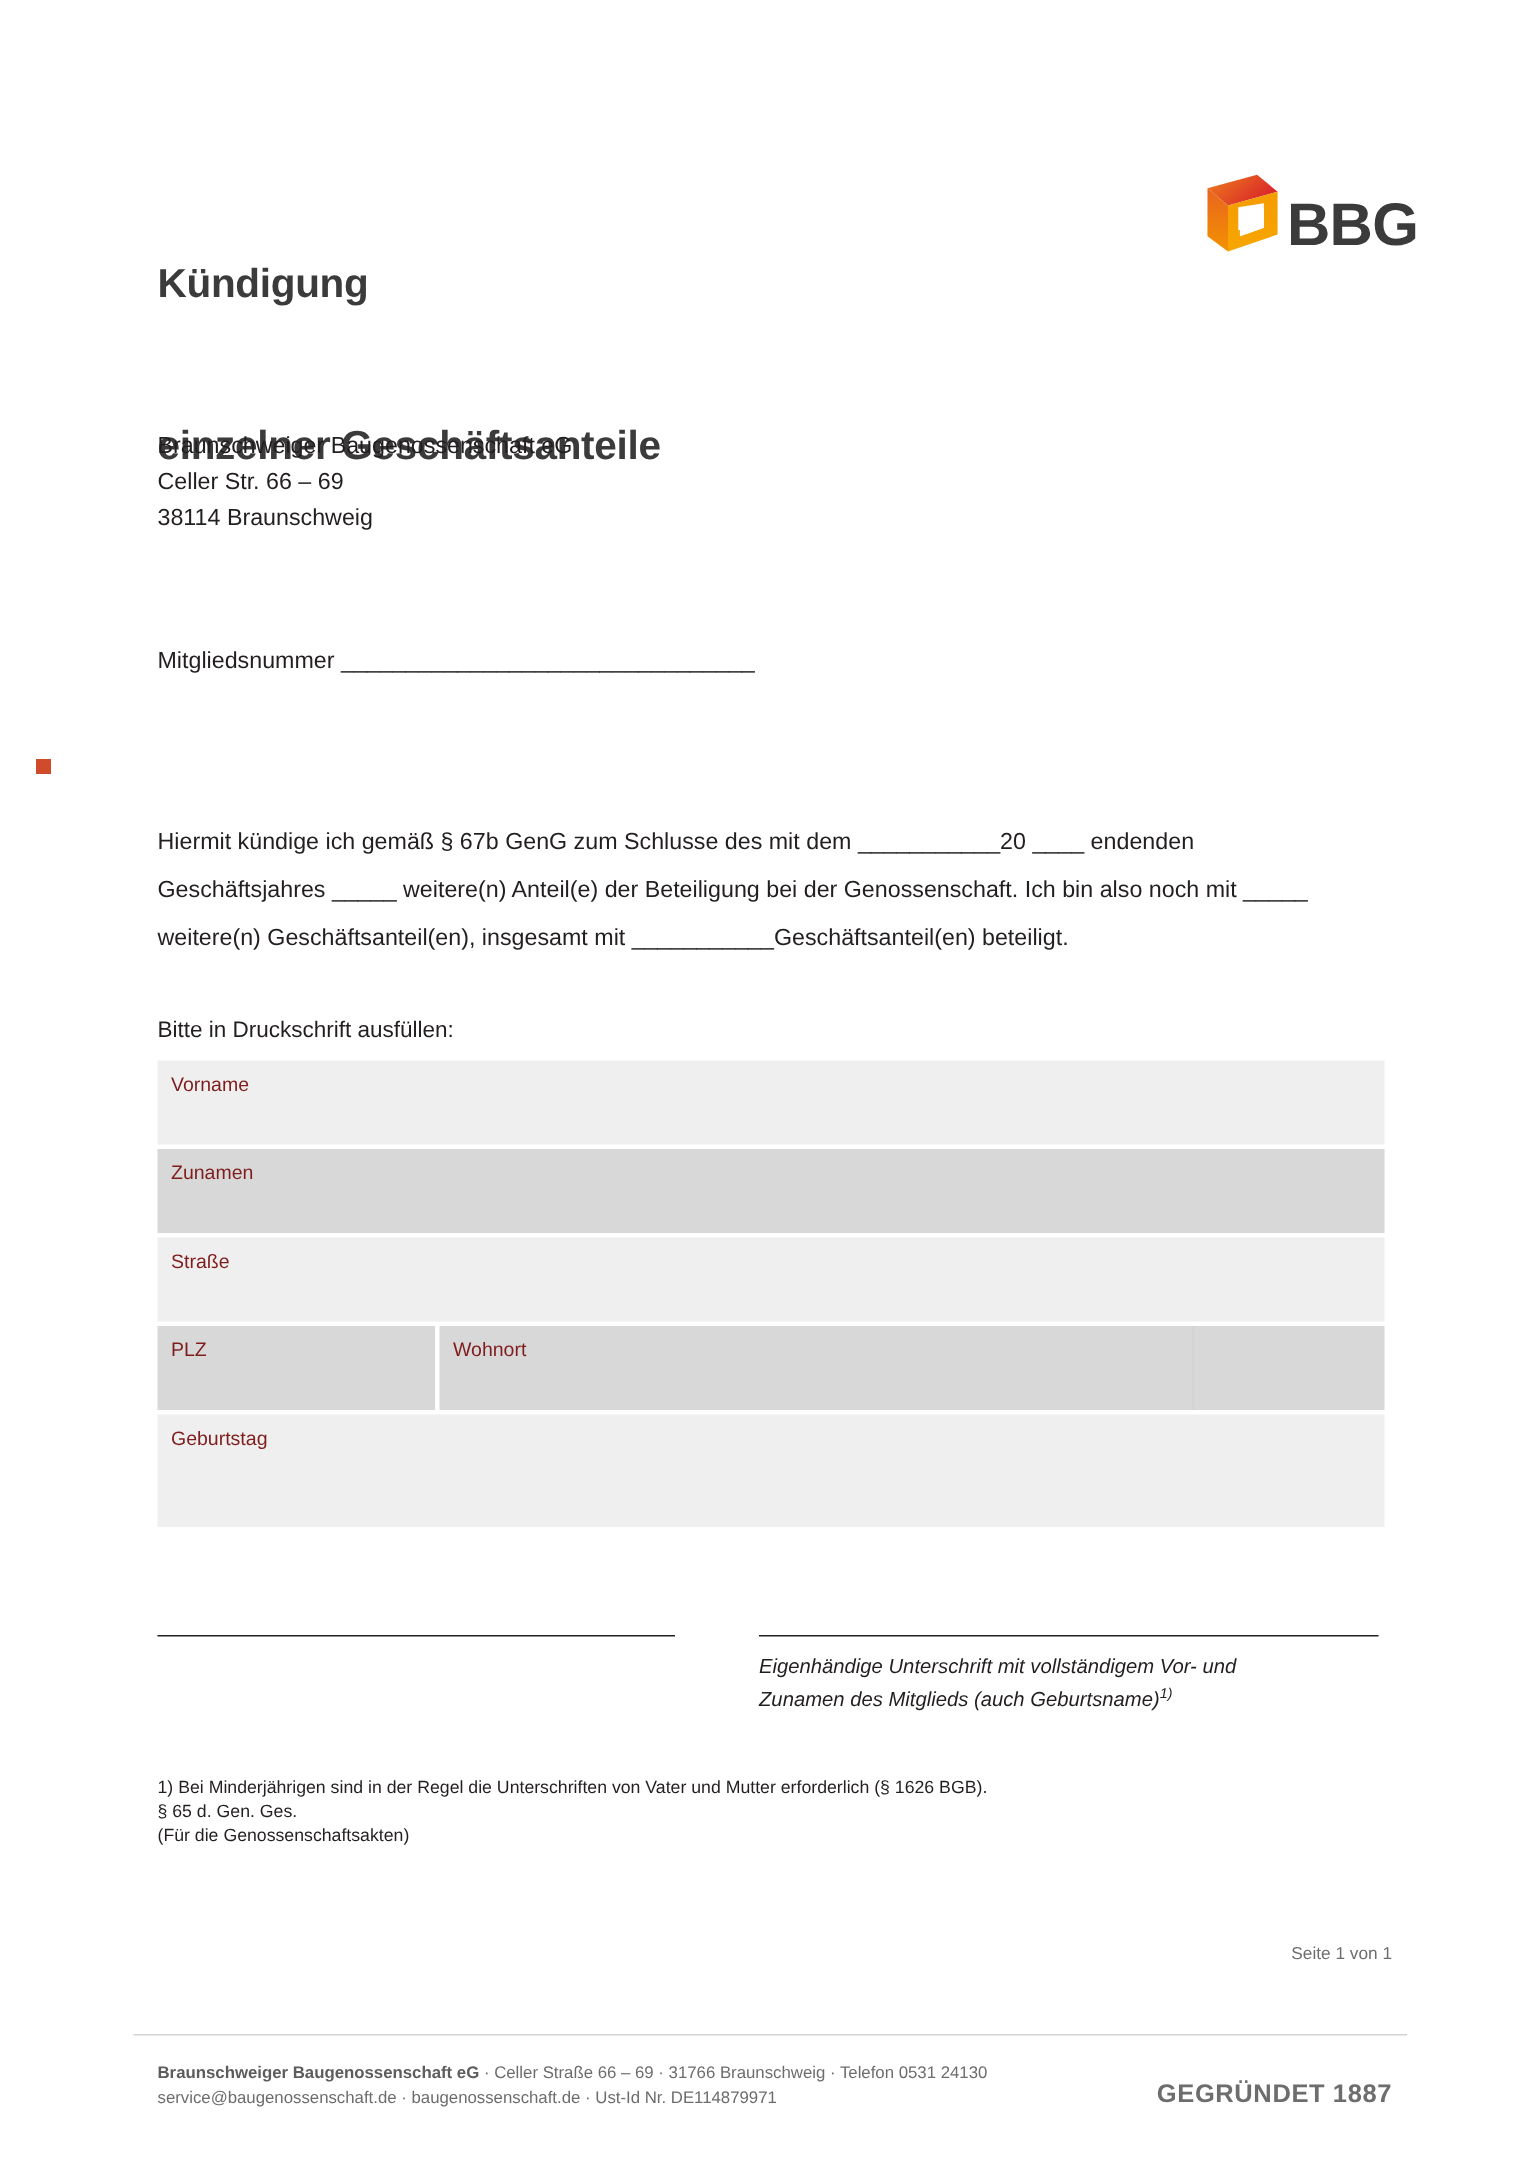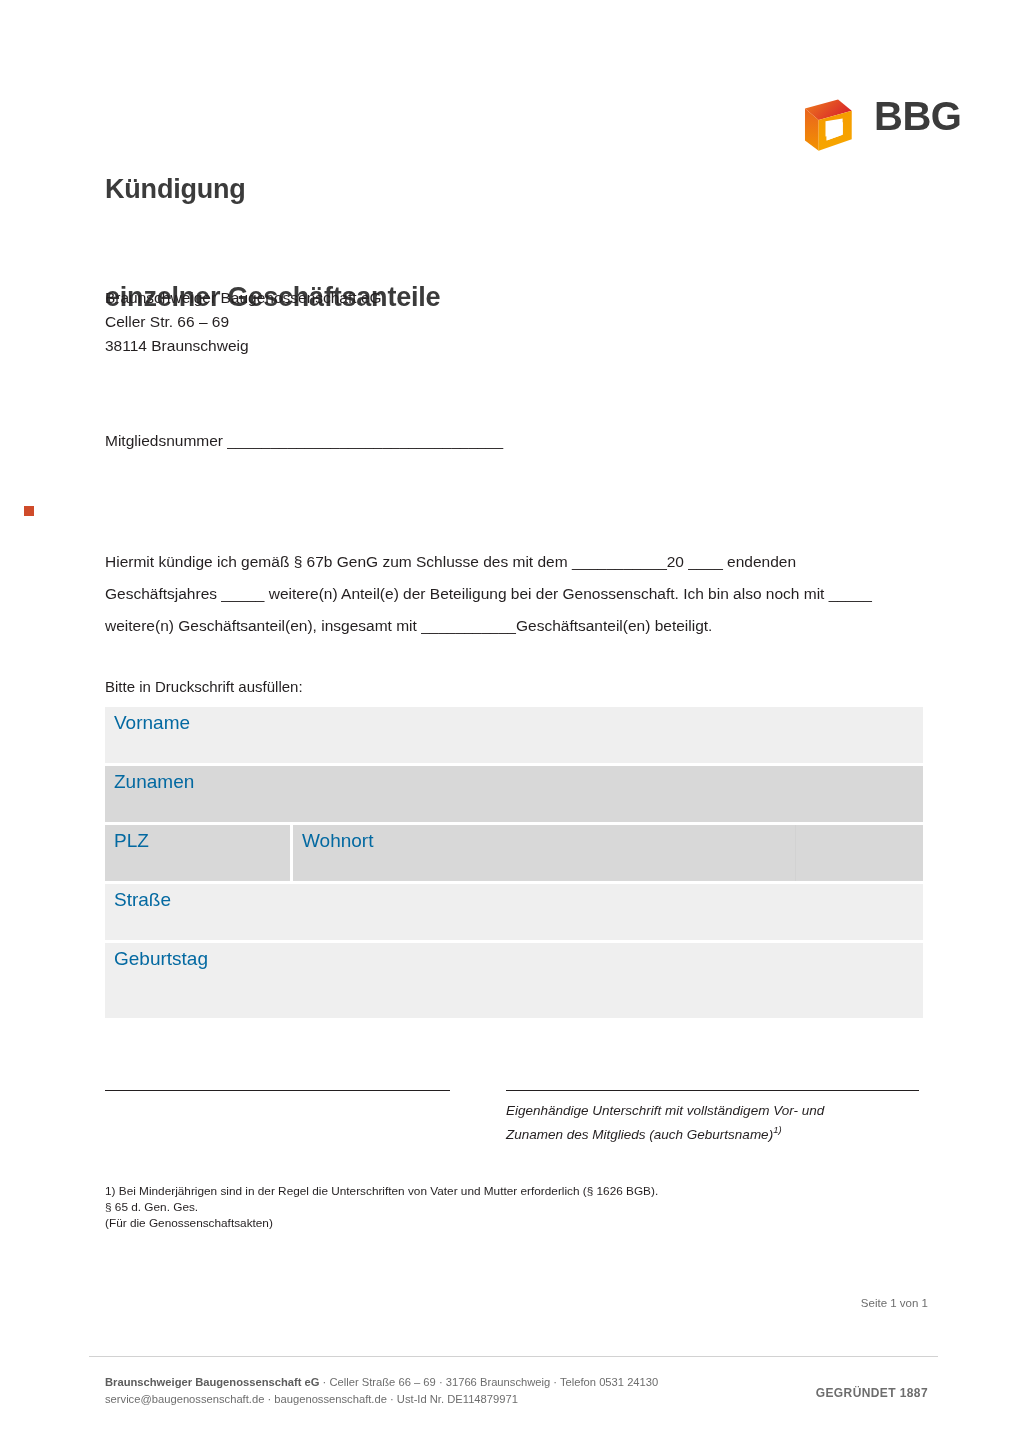--- a/index.html
+++ b/index.html
@@ -30,26 +30,26 @@
     line-height: 1.33;
     letter-spacing: -0.2px;
     color: #3b3b3b;
     white-space: pre;
   }
   .title-line { display: block; }
 
   .logo-wrap {
     position: absolute;
     left: 797px;
-    top: 96px;
+    top: 108px;
     width: 140px;
     height: 62px;
     display: flex;
-    align-items: flex-start;
-    gap: 20px;
+    align-items: flex-end;
+    gap: 4px;
   }
   .logo-mark {
     width: 57px;
     height: 57px;
     flex: 0 0 auto;
   }
   .logo-text {
     font-size: 40px;
     font-weight: bold;
     letter-spacing: -0.5px;
@@ -125,22 +125,22 @@
     display: flex;
   }
   .form-row:last-child { margin-bottom: 0; }
   .cell {
     position: relative;
     height: 100%;
     box-sizing: border-box;
     padding: 8px 0 0 9px;
   }
   .cell .cell-label {
-    font-size: 19px;
-    color: #0369a1;
+    font-size: 13px;
+    color: #7f1d1d;
     line-height: 16px;
     white-space: pre;
   }
   .shade-light { background: #efefef; }
   .shade-dark  { background: #d8d8d8; }
   .cell-full { width: 100%; }
   .cell-plz  { width: 185px; margin-right: 3px; }
   .cell-wohnort { width: 630px; position: relative; }
   .cell-wohnort::after {
     content: "";
@@ -211,21 +211,21 @@
     font-size: 11.2px;
     line-height: 17px;
     color: #6d6d6d;
   }
   .footer-left .strong { font-weight: bold; color: #5d5d5d; }
   .footer-left div { white-space: pre; }
   .footer-right {
     position: absolute;
     right: 96px;
     top: 1386px;
-    font-size: 12px;
+    font-size: 17px;
     font-weight: bold;
     letter-spacing: 0.4px;
     color: #6d6d6d;
     white-space: pre;
   }
 </style>
 </head>
 <body>
 
 <div class="page">
@@ -289,31 +289,31 @@
       </div>
     </div>
 
     <div class="form-row">
       <div class="cell cell-full shade-dark">
         <div class="cell-label">Zunamen</div>
       </div>
     </div>
 
     <div class="form-row">
+      <div class="cell cell-full shade-light">
+        <div class="cell-label">Straße</div>
+      </div>
+    </div>
+
+    <div class="form-row">
       <div class="cell cell-plz shade-dark">
         <div class="cell-label">PLZ</div>
       </div>
       <div class="cell cell-wohnort shade-dark">
         <div class="cell-label">Wohnort</div>
-      </div>
-    </div>
-
-    <div class="form-row">
-      <div class="cell cell-full shade-light">
-        <div class="cell-label">Straße</div>
       </div>
     </div>
 
     <div class="form-row row-geburtstag">
       <div class="cell cell-full shade-light">
         <div class="cell-label">Geburtstag</div>
       </div>
     </div>
 
   </div>

